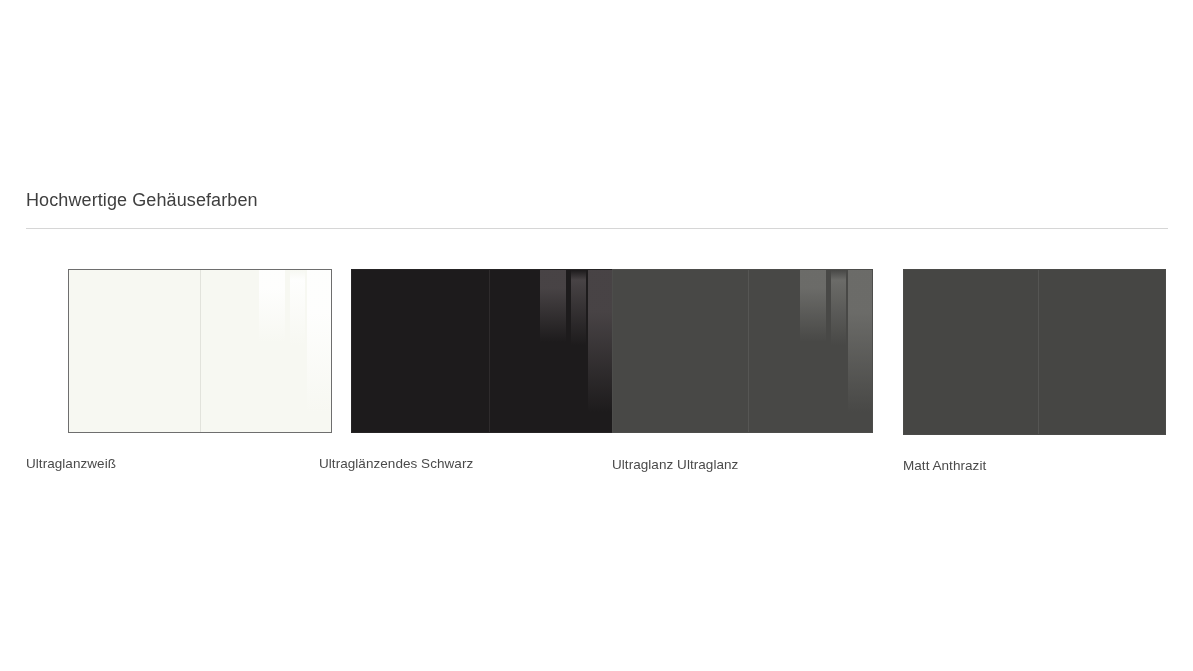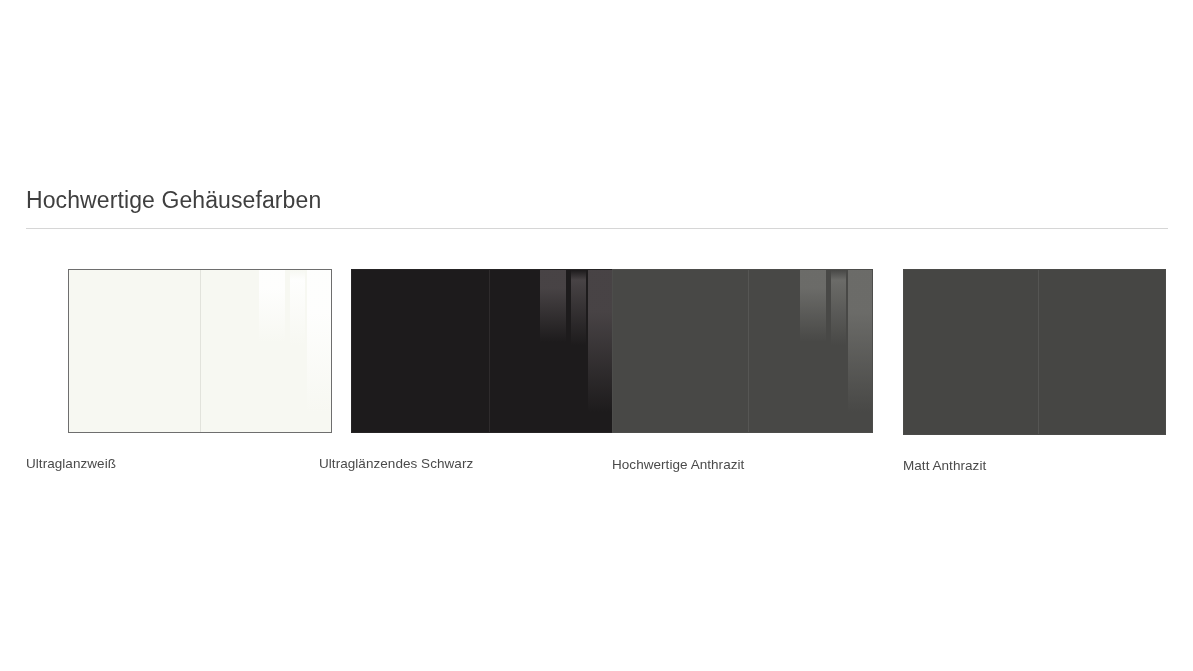--- a/index.html
+++ b/index.html
@@ -24,21 +24,21 @@
   }
 
   
   .section {
     position: absolute;
     left: 26px;
     top: 186px;
     width: 1142px;
   }
   .section-title {
-    font-size: 23px;
+    font-size: 18px;
     font-weight: 400;
     color: #3f3f3f;
     letter-spacing: 0.1px;
     line-height: 28px;
     margin: 0;
     padding: 0 0 14px 0;
     white-space: nowrap;
   }
   .section-rule {
     height: 1px;
@@ -186,21 +186,21 @@
 
     <div class="swatch-cell" id="cell-2">
       <div class="swatch-panel" style="background: rgb(72, 72, 70); border-color: rgb(77, 77, 75);">
         <span class="panel-seam" style="background: rgb(86, 86, 84);"></span>
         <span class="panel-gloss">
           <span class="gloss-band gloss-a" style="background: linear-gradient(rgb(109, 109, 106) 0%, rgb(109, 109, 106) 18%, rgb(72, 72, 70) 72%); height: 62%; opacity: 0.95;"></span>
           <span class="gloss-band gloss-b" style="background: linear-gradient(rgb(72, 72, 70) 0%, rgb(109, 109, 106) 8%, rgb(72, 72, 70) 60%); height: 78%; opacity: 0.95;"></span>
           <span class="gloss-band gloss-c" style="background: linear-gradient(rgb(109, 109, 106) 0%, rgb(109, 109, 106) 26%, rgb(72, 72, 70) 88%); height: 100%; opacity: 0.95;"></span>
         </span>
       </div>
-      <span class="swatch-label">Hochwertige Anthrazit</span>
+      <span class="swatch-label">Ultraglanz Ultraglanz</span>
     </div>
 
     <div class="swatch-cell" id="cell-3">
       <div class="swatch-panel" style="background: rgb(70, 70, 68); border-color: rgb(75, 75, 73);">
         <span class="panel-seam" style="background: rgb(85, 85, 83);"></span>
       </div>
       <span class="swatch-label">Matt Anthrazit</span>
     </div>
 
   </div>

